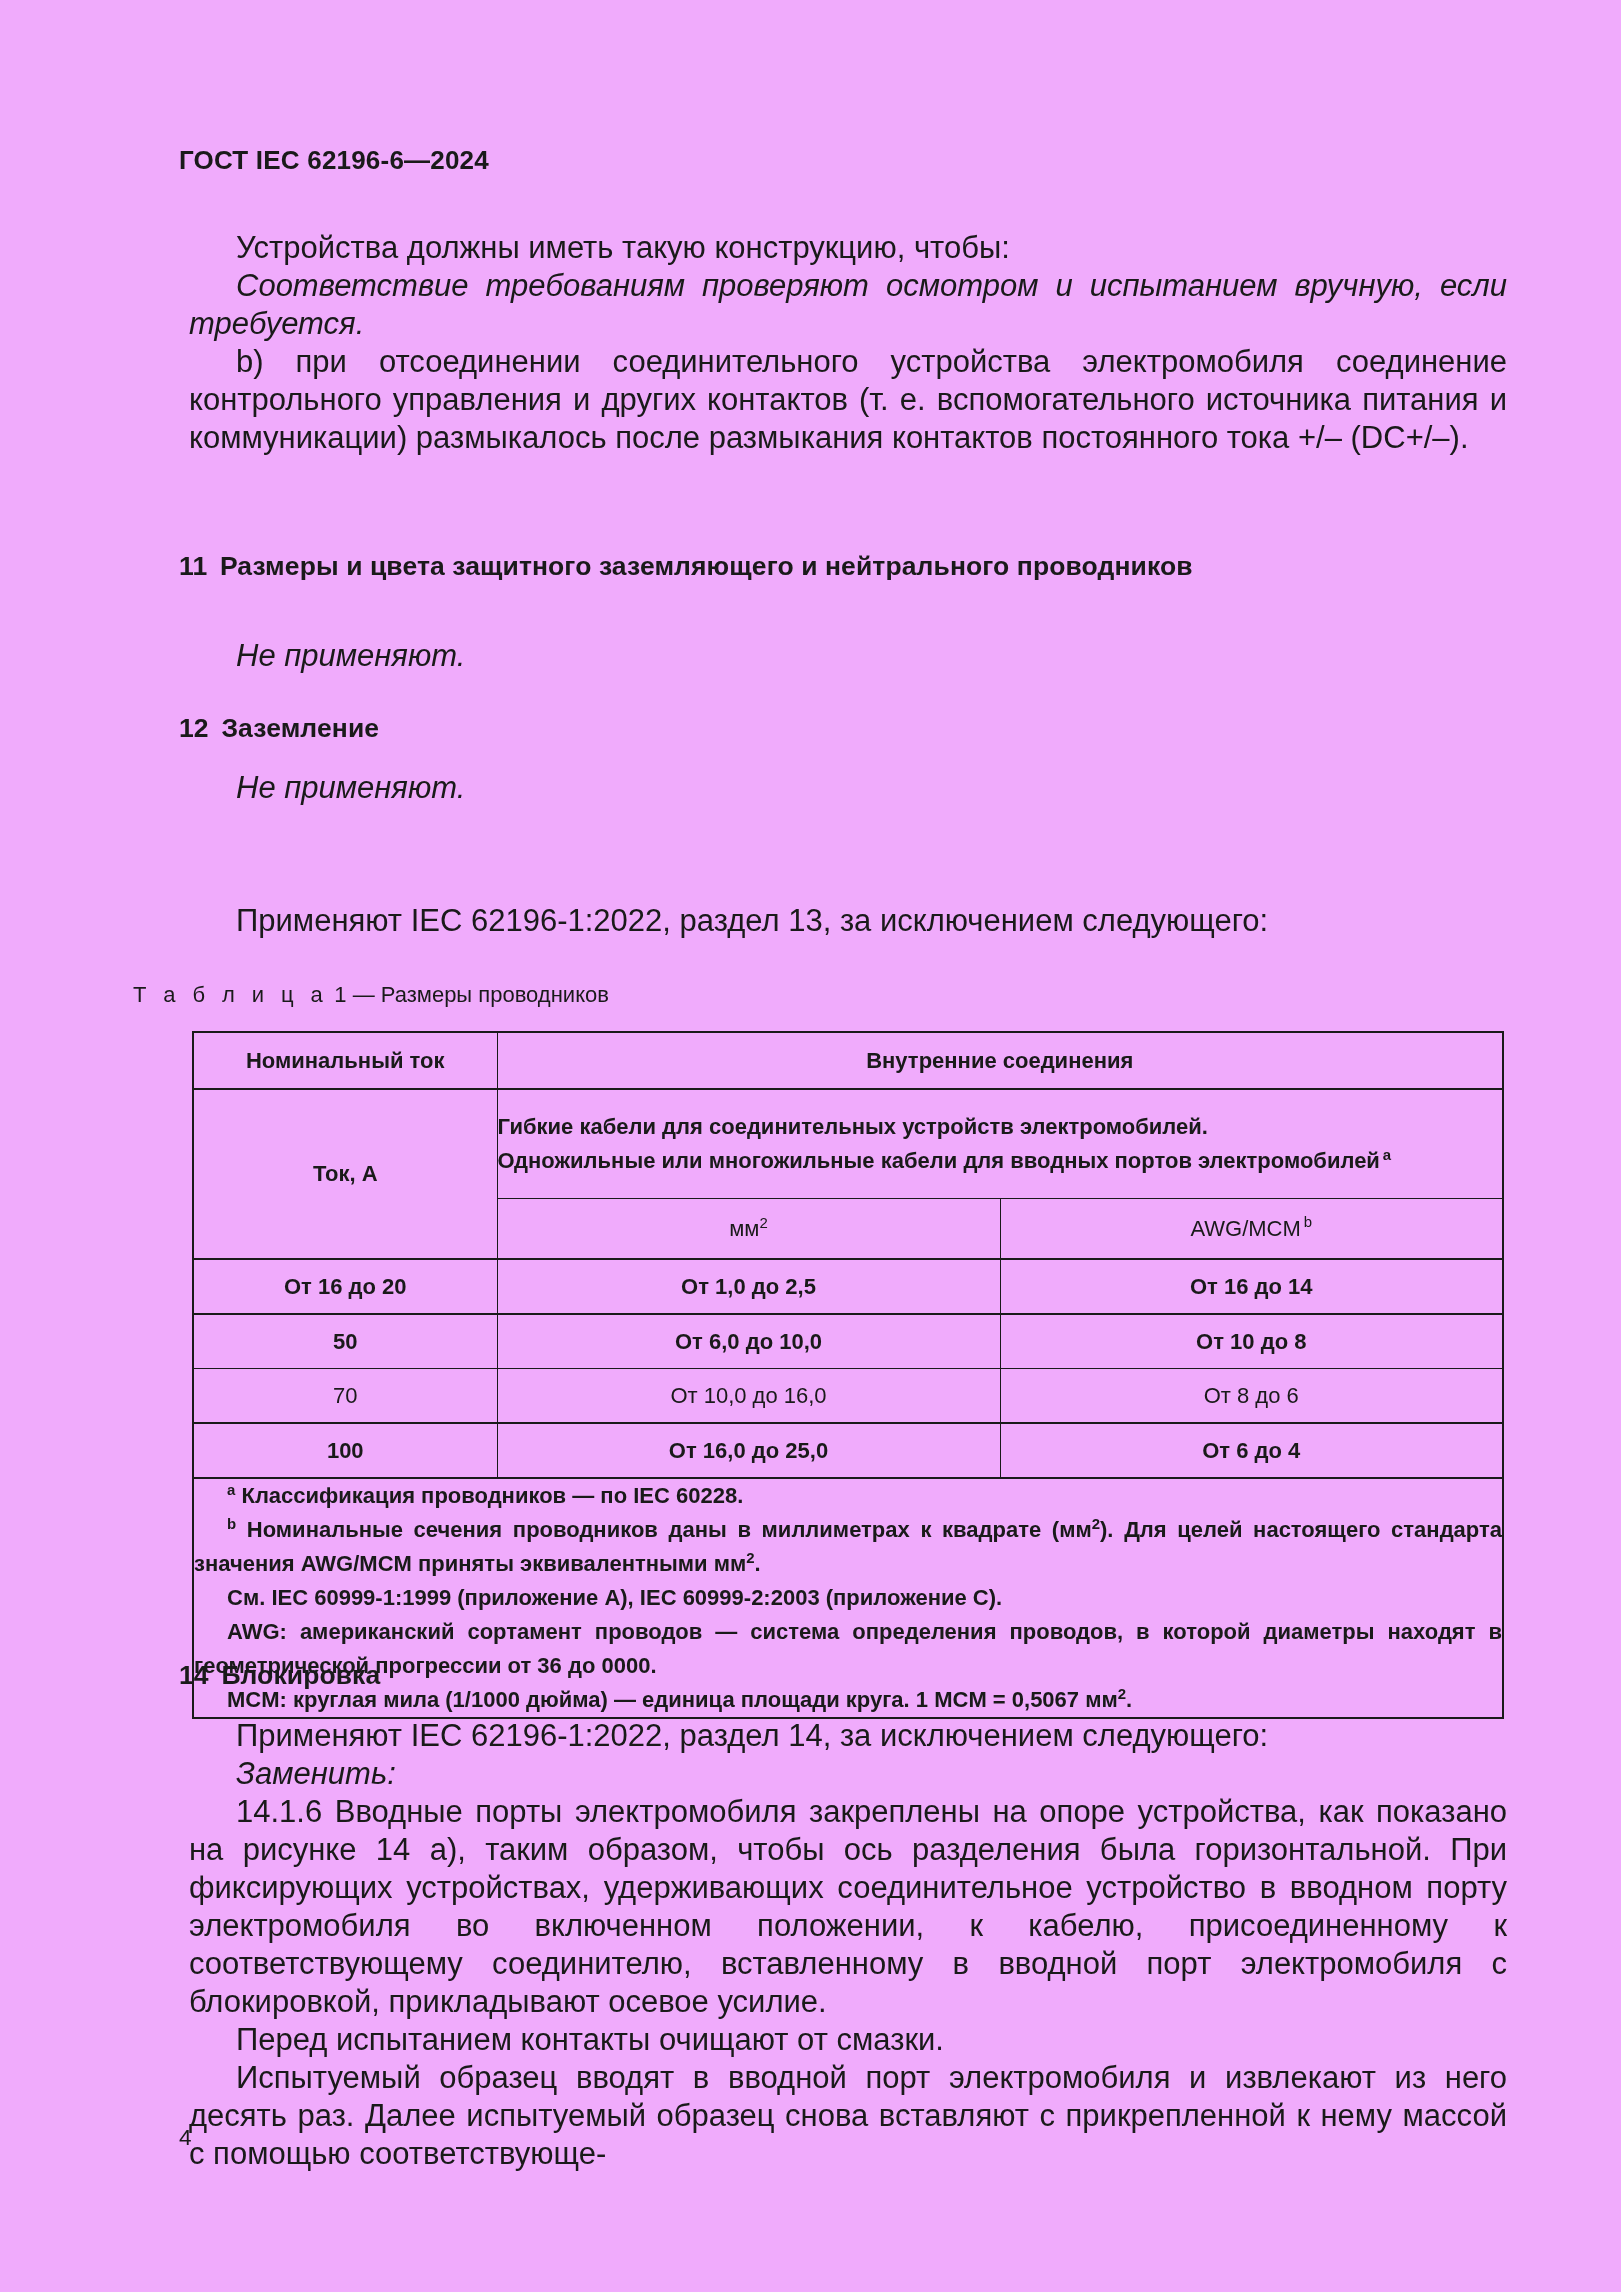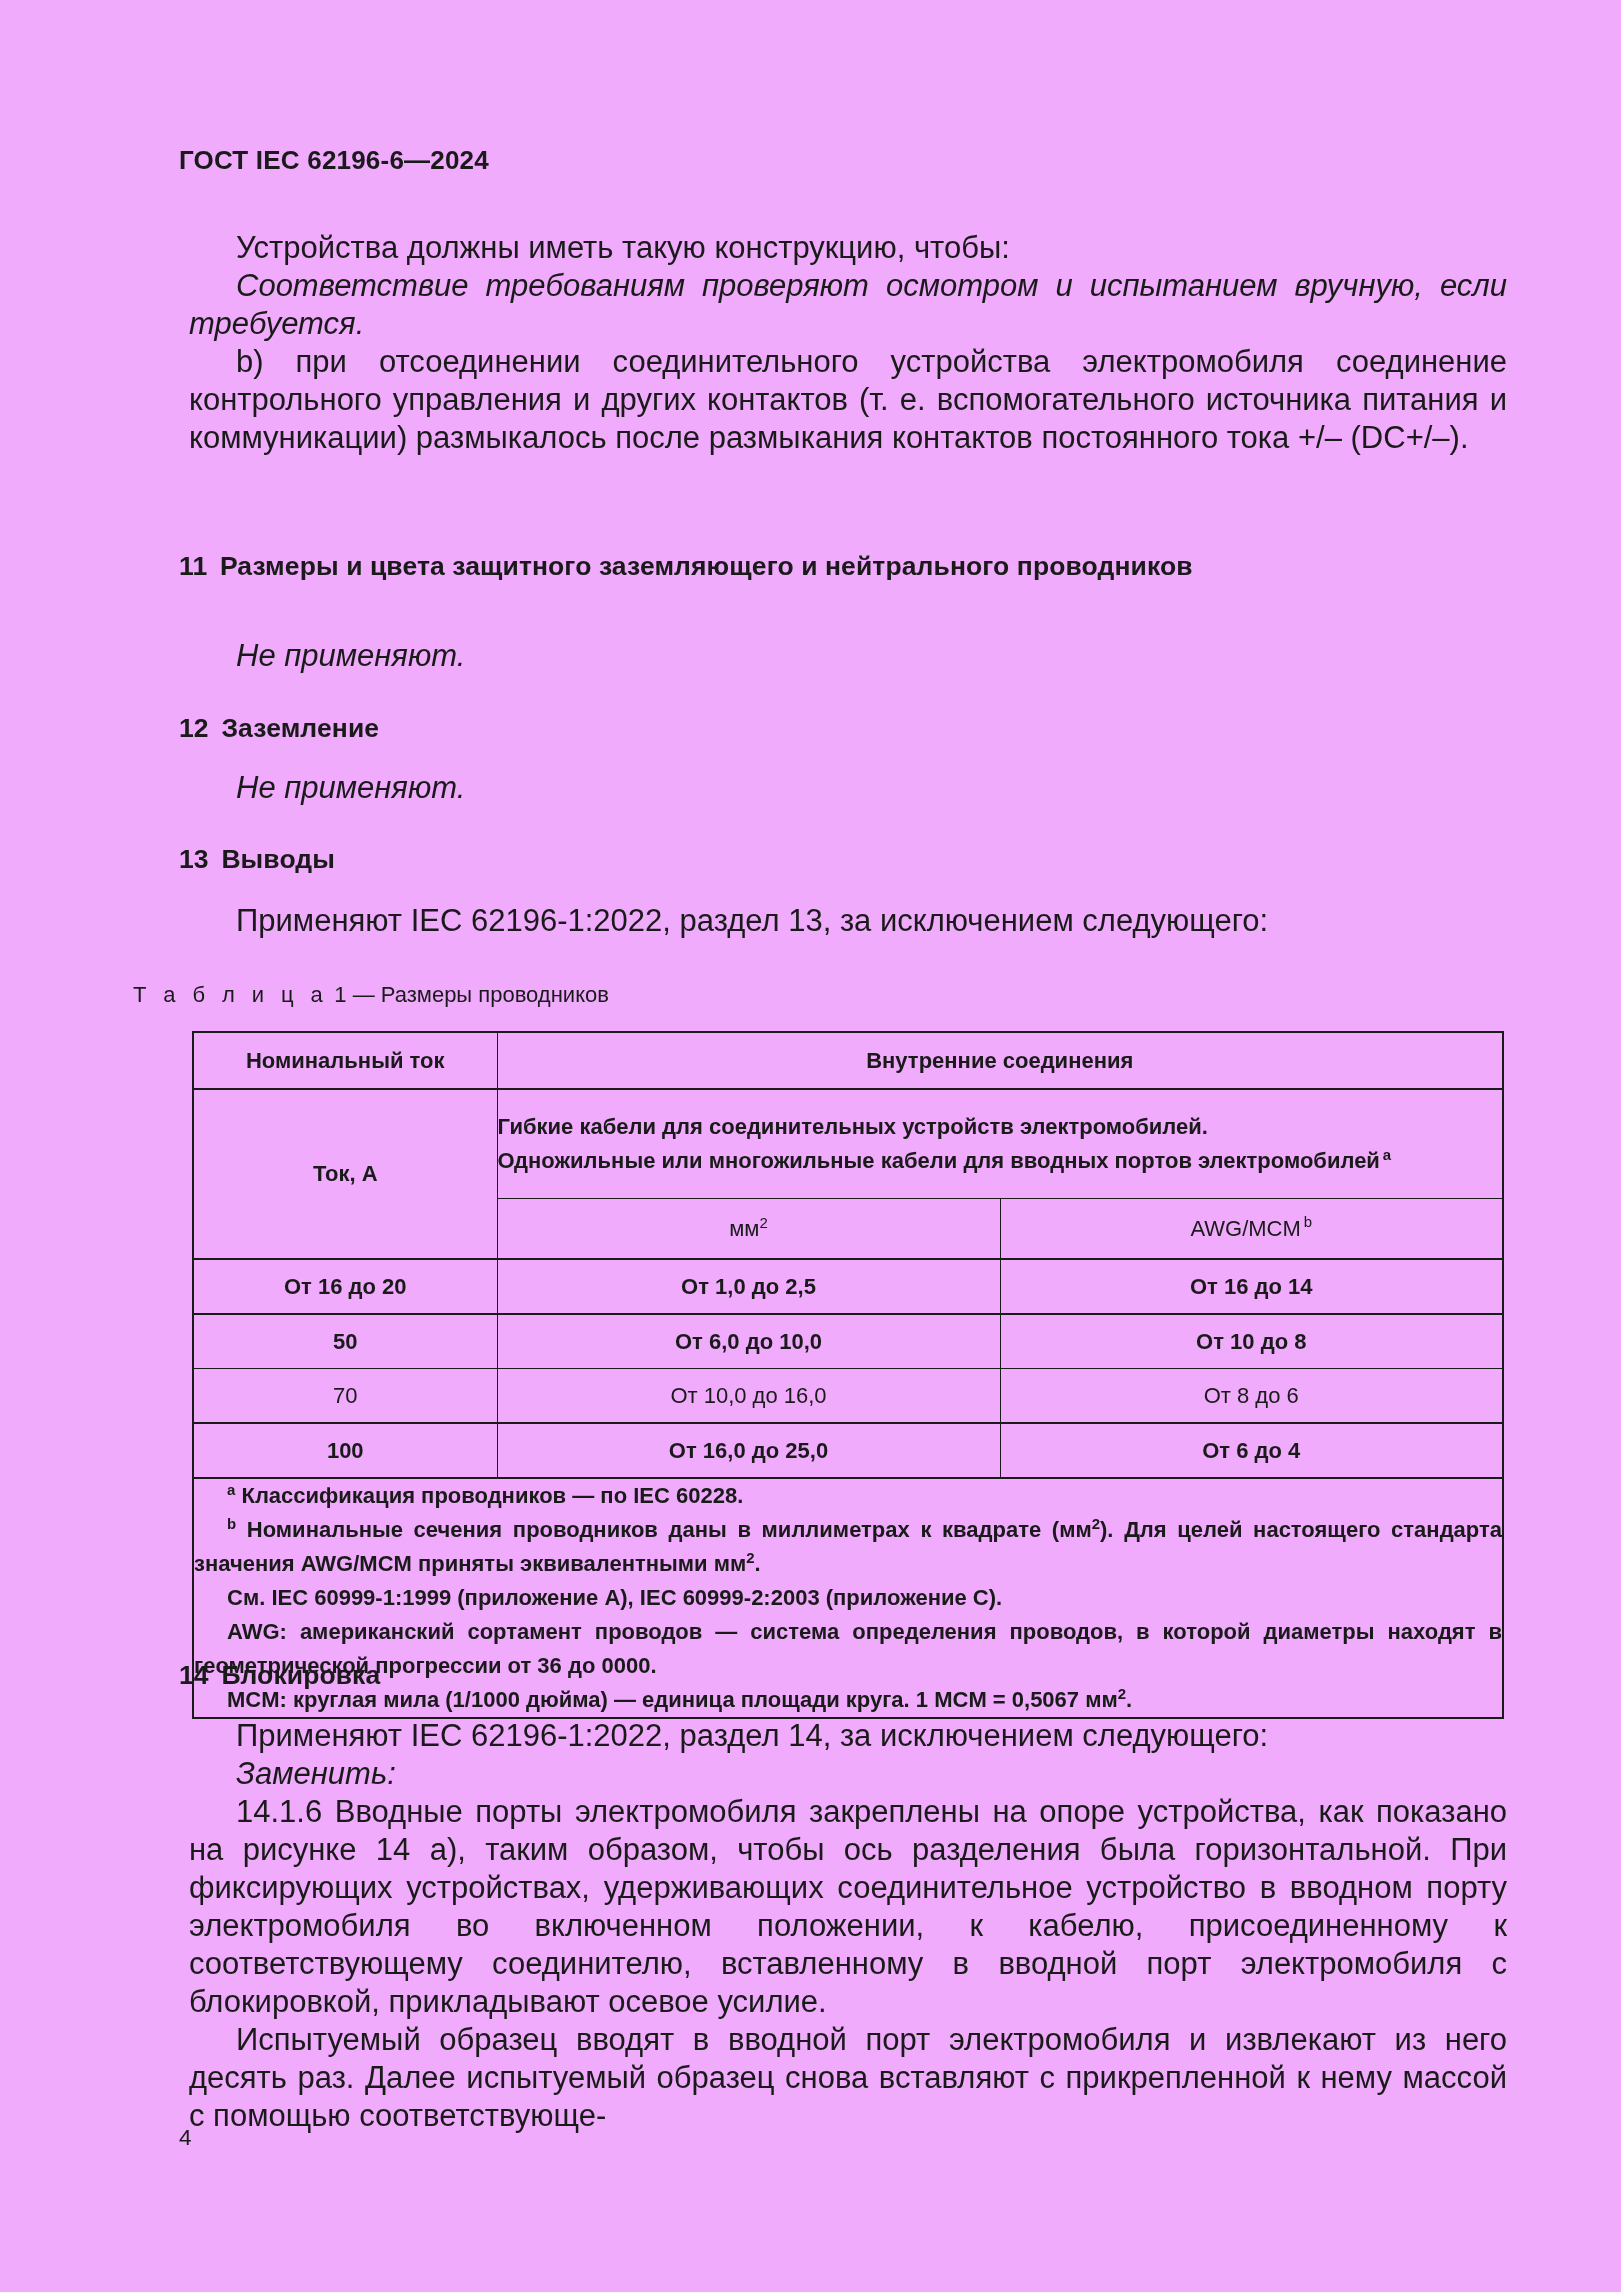--- a/index.html
+++ b/index.html
@@ -166,23 +166,20 @@
     <p class="indent italic">Не применяют.</p>
   </div>
 
   <h2 class="section-title" style="top:709px;">
     <span class="num">12</span><span>Заземление</span>
   </h2>
   <div class="body-block" style="top:769px;">
     <p class="indent italic">Не применяют.</p>
   </div>
 
-  <h2 class="section-title" style="top:840px;">
-    <span class="num">13</span><span>Выводы</span>
-  </h2>
   <div class="body-block" style="top:902px;">
     <p class="indent">Применяют IEC 62196-1:2022, раздел 13, за исключением следующего:</p>
   </div>
 
   <div class="table-caption" style="top:980px;">
     <span class="tcap-word">Т а б л и ц а</span>
     <span>1</span>
     <span>—</span>
     <span>Размеры проводников</span>
   </div>
@@ -245,19 +242,20 @@
     </table>
   </div>
 
   <h2 class="section-title" style="top:1656px;">
     <span class="num">14</span><span>Блокировка</span>
   </h2>
   <div class="body-block" style="top:1717px;">
     <p class="indent">Применяют IEC 62196-1:2022, раздел 14, за исключением следующего:</p>
     <p class="indent italic">Заменить:</p>
     <p class="indent">14.1.6  Вводные порты электромобиля закреплены на опоре устройства, как показано на рисунке 14 a), таким образом, чтобы ось разделения была горизонтальной. При фиксирующих устройствах, удерживающих соединительное устройство в вводном порту электромобиля во включенном положении, к кабелю, присоединенному к соответствующему соединителю, вставленному в вводной порт электромобиля с блокировкой, прикладывают осевое усилие.</p>
+    <p class="indent">Перед испытанием контакты очищают от смазки.</p>
     <p class="indent">Испытуемый образец вводят в вводной порт электромобиля и извлекают из него десять раз. Далее испытуемый образец снова вставляют с прикрепленной к нему массой с помощью соответствующе-</p>
   </div>
 
   <div class="page-number">4</div>
 
 </div>
 
 
 </body></html>

